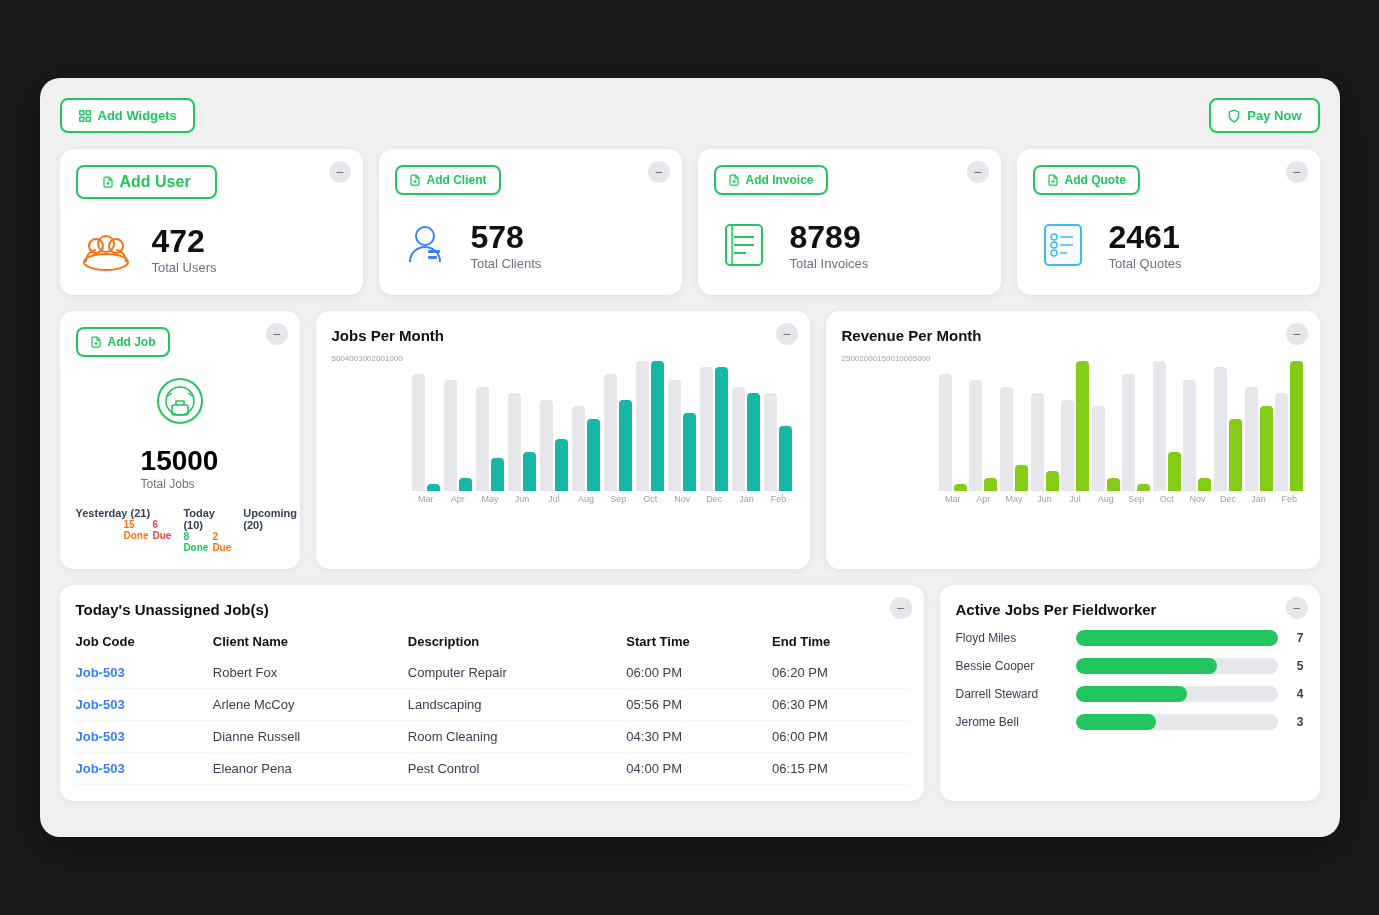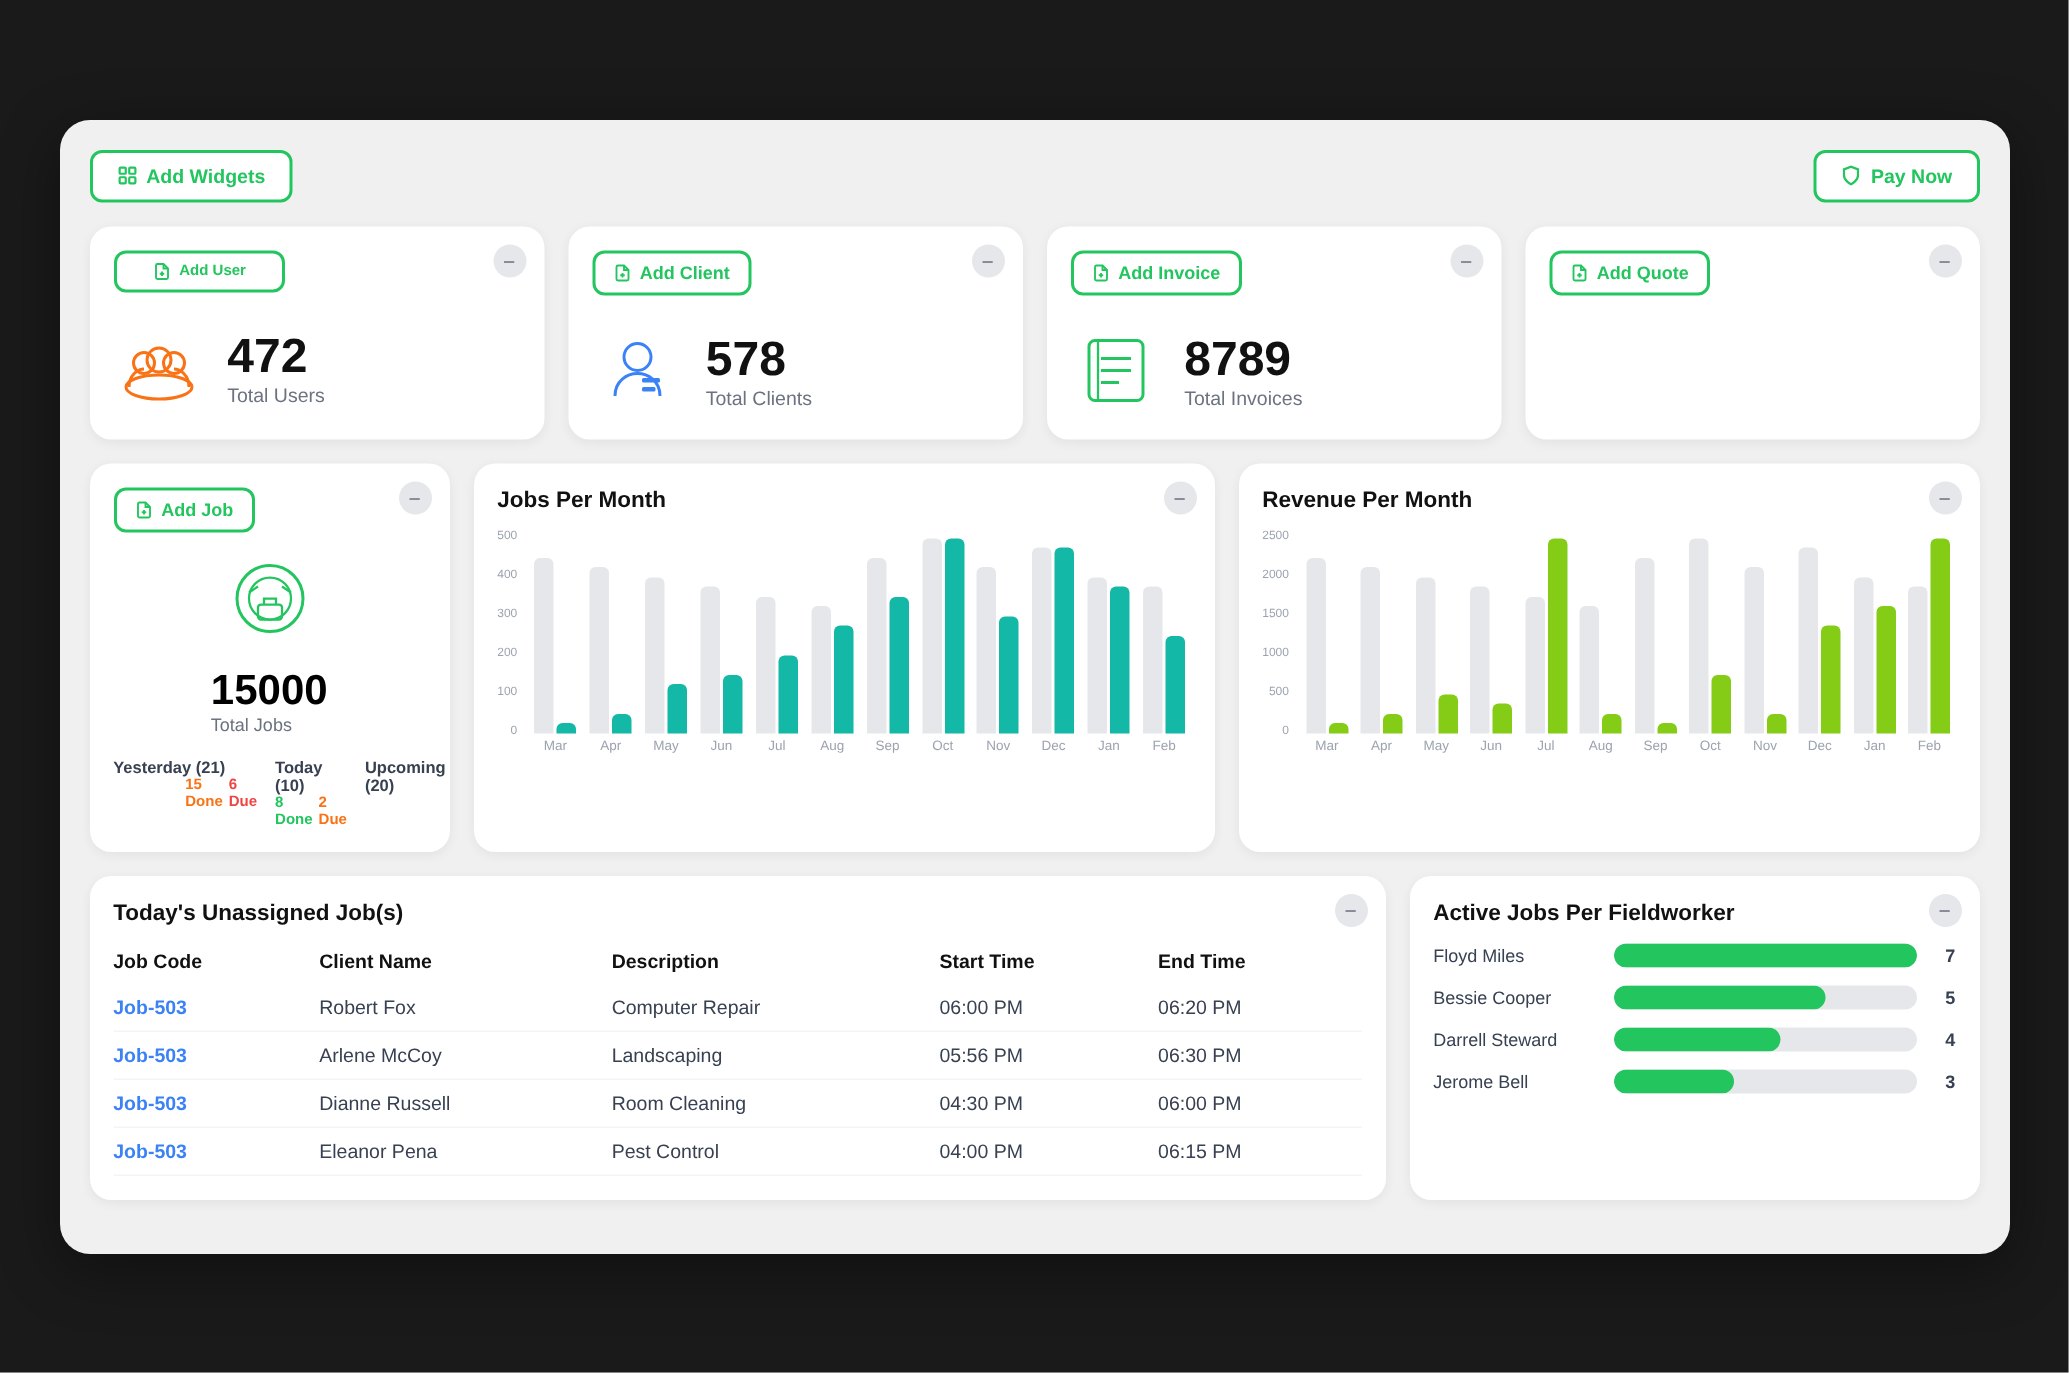--- a/index.html
+++ b/index.html
@@ -131,21 +131,21 @@
       flex: 1;
     }
     .chart-card h3 {
       font-size: 15px;
       font-weight: 700;
       color: #111;
       margin-bottom: 10px;
     }
     .chart-y-axis {
       display: flex;
-      flex-direction: column;
+      flex-direction: row;
       justify-content: space-between;
       height: 140px;
       margin-right: 4px;
     }
     .chart-y-label {
       font-size: 8px;
       color: #9ca3af;
       text-align: right;
     }
     .chart-wrapper {
@@ -252,21 +252,21 @@
         </svg>
       <span>Pay Now</span>
     </button>
   </div>
 
   <div class="row">
 
     <div class="card stat-card">
       <button class="minus-btn">−</button>
       <div class="card-header">
-        <button class="btn-outline" style="font-size:10px; padding:6px 24px;">
+        <button class="btn-outline" style="font-size:16px; padding:6px 24px;">
           <svg width="12" height="12" viewBox="0 0 24 24" fill="none" stroke="#22c55e" stroke-width="2.5">
               <path d="M14 2H6a2 2 0 00-2 2v16a2 2 0 002 2h12a2 2 0 002-2V8z"></path>
               <polyline points="14 2 14 8 20 8"></polyline>
               <line x1="12" y1="18" x2="12" y2="12"></line>
               <line x1="9" y1="15" x2="15" y2="15"></line>
             </svg>
           <span>Add User</span>
         </button>
       </div>
       <div class="stat-body">
@@ -351,20 +351,37 @@
       <div class="card-header">
         <button class="btn-outline" style="font-size:12px; padding:6px 12px;justify-content:flex-end;">
           <svg width="12" height="12" viewBox="0 0 24 24" fill="none" stroke="#22c55e" stroke-width="2.5">
               <path d="M14 2H6a2 2 0 00-2 2v16a2 2 0 002 2h12a2 2 0 002-2V8z"></path>
               <polyline points="14 2 14 8 20 8"></polyline>
               <line x1="12" y1="18" x2="12" y2="12"></line>
               <line x1="9" y1="15" x2="15" y2="15"></line>
             </svg>
           <span>Add Quote</span>
         </button>
+      </div>
+      <div class="stat-body">
+        <div class="icon-wrap">
+          <svg width="52" height="52" viewBox="0 0 52 52" fill="none">
+            <rect x="8" y="6" width="36" height="40" rx="4" stroke="#38bdf8" stroke-width="2" fill="none"></rect>
+            <circle cx="17" cy="18" r="3" stroke="#38bdf8" stroke-width="1.5" fill="none"></circle>
+            <line x1="23" y1="18" x2="36" y2="18" stroke="#38bdf8" stroke-width="1.5"></line>
+            <circle cx="17" cy="26" r="3" stroke="#38bdf8" stroke-width="1.5" fill="none"></circle>
+            <line x1="23" y1="26" x2="36" y2="26" stroke="#38bdf8" stroke-width="1.5"></line>
+            <circle cx="17" cy="34" r="3" stroke="#38bdf8" stroke-width="1.5" fill="none"></circle>
+            <line x1="23" y1="34" x2="30" y2="34" stroke="#38bdf8" stroke-width="1.5"></line>
+          </svg>
+        </div>
+        <div class="stat-text">
+          <div class="number">2461</div>
+          <div class="label">Total Quotes</div>
+        </div>
       </div>
     </div>
   </div>
 
   <div class="row">
 
     <div class="card jobs-card">
       <button class="minus-btn">−</button>
       <div class="card-header" style="margin-bottom:16px;">
         <button class="btn-outline" style="font-size:12px; padding:6px 12px;">

